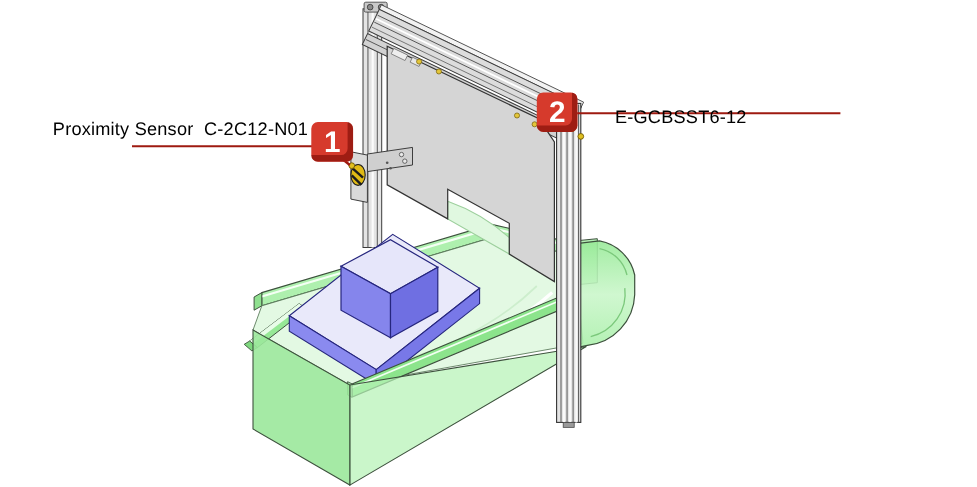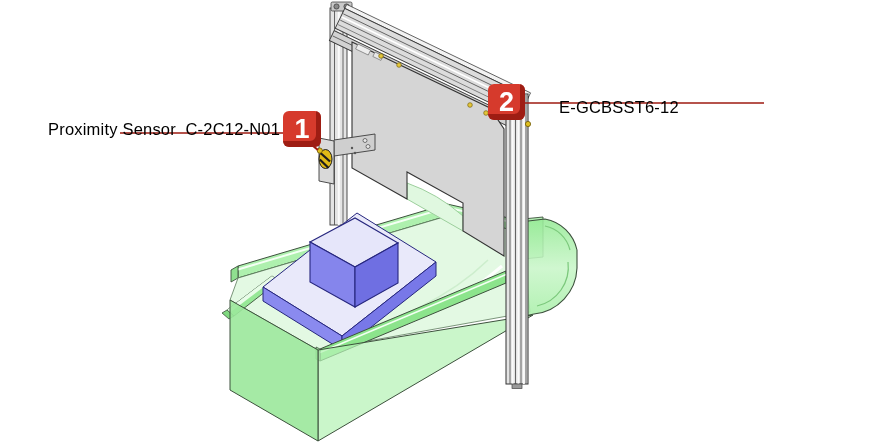--- a/index.html
+++ b/index.html
@@ -159,19 +159,19 @@
     </g>
   </svg>
 
   <div class="badge" style="left:283px;top:111px;width:38px;height:36px;">
     <span>1</span>
   </div>
   <div class="badge" style="left:488px;top:84px;width:37px;height:36px;">
     <span>2</span>
   </div>
 
-  <div class="callout-label" style="left:48px;top:119px;">Proximity Sensor  C-2C12-N01</div>
+  <div class="callout-label" style="left:48px;top:108px;">Proximity Sensor  C-2C12-N01</div>
 
   <div class="callout-label" style="left:559px;top:57px;">
     <div>E-GCBSST6-12</div>
   </div>
 
 </div>
 
 </body></html>

